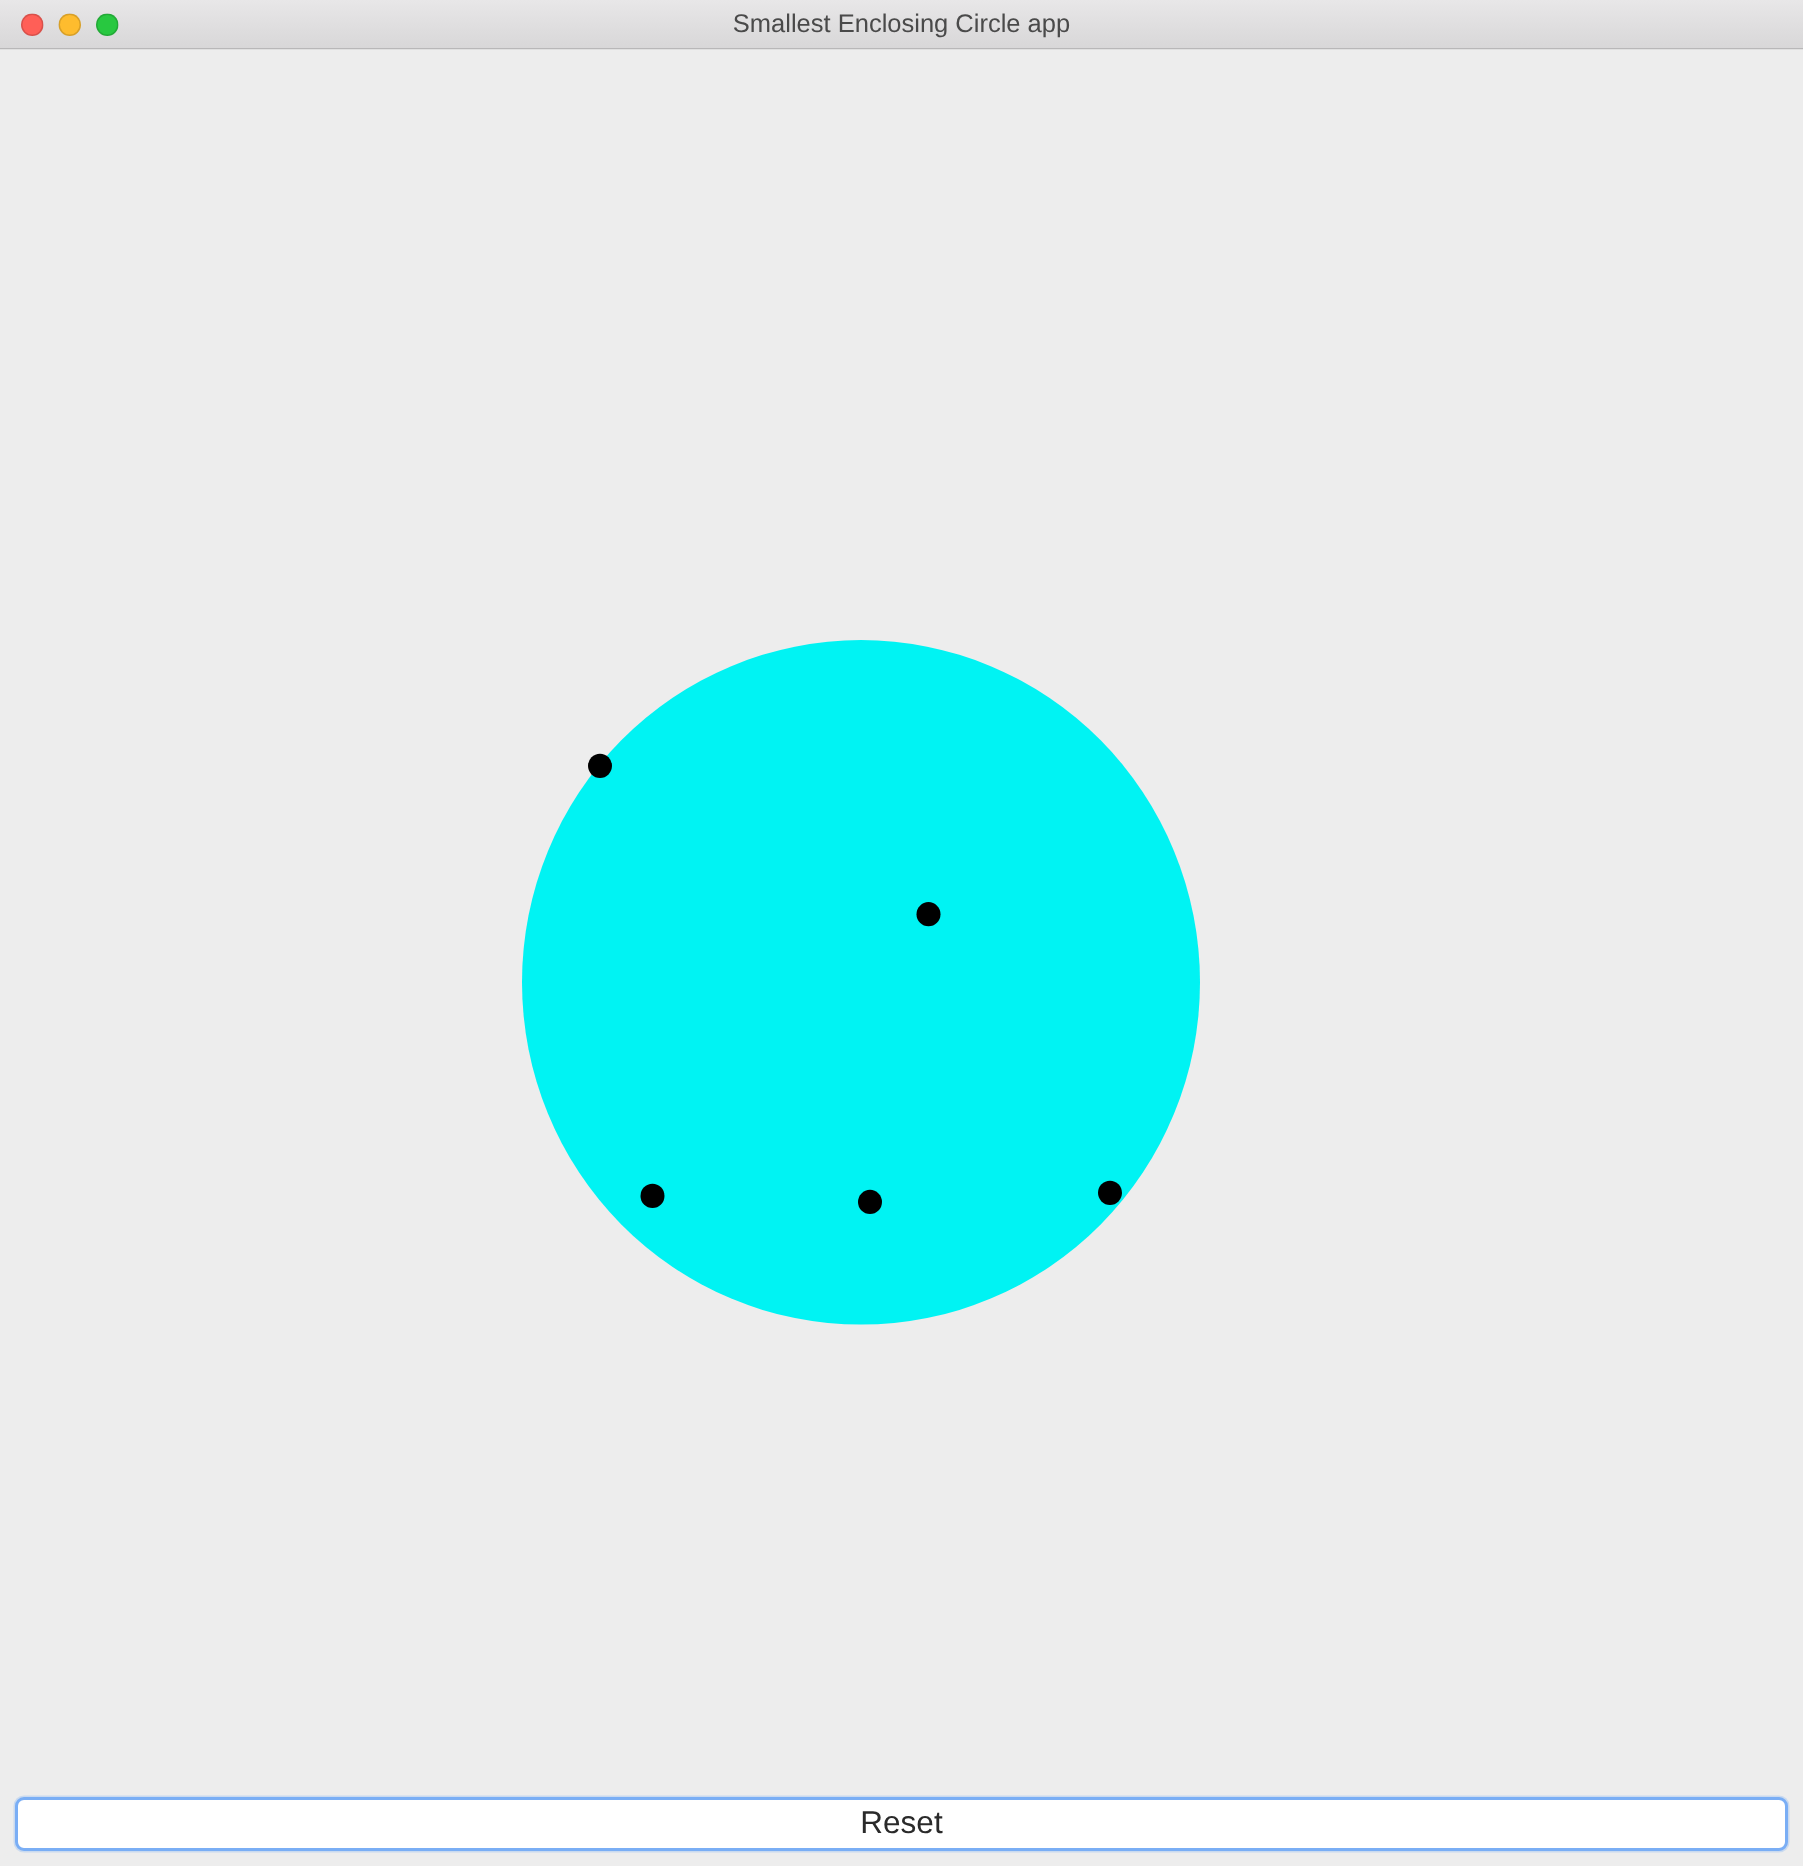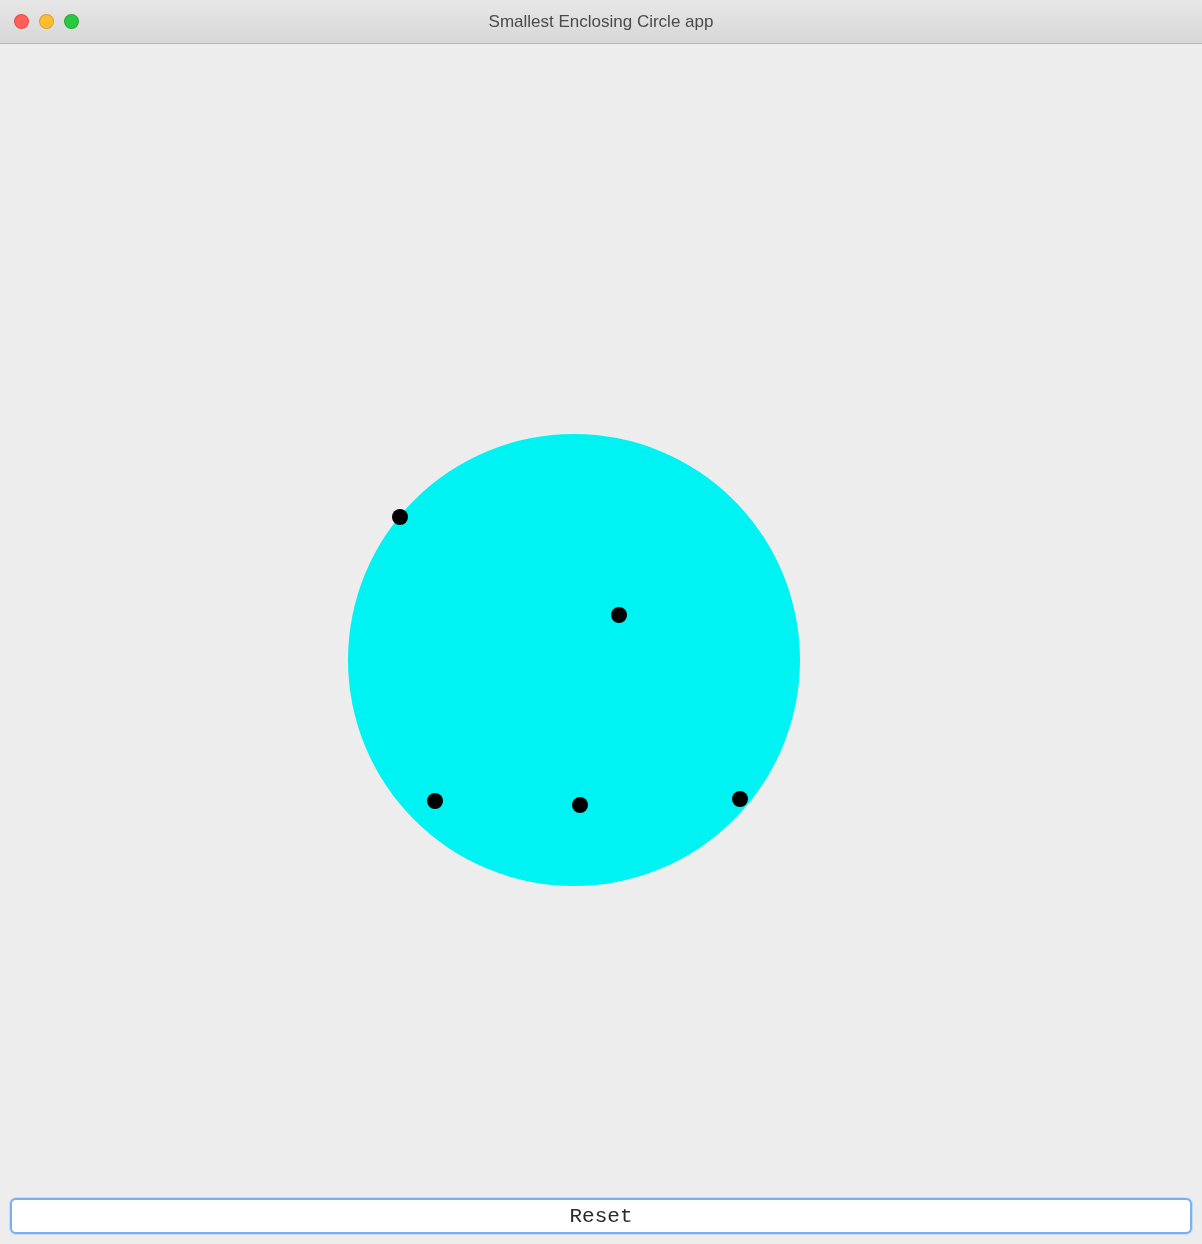--- a/index.html
+++ b/index.html
@@ -18,21 +18,21 @@
 
     .window {
       width: 100%;
       height: 100%;
       display: flex;
       flex-direction: column;
       background: #ededed;
     }
 
     .titlebar {
-      height: 44px;
+      height: 33px;
       background: linear-gradient(to bottom, #e8e7e8 0%, #d8d7d8 100%);
       border-bottom: 1px solid #b8b7b8;
       display: flex;
       align-items: center;
       padding: 0 14px;
       position: relative;
     }
 
     .traffic-lights {
       display: flex;
@@ -82,21 +82,21 @@
       background: #ededed;
     }
 
     .app-button {
       flex: 1;
       background: #ffffff;
       border: 1px solid #c8c8c8;
       border-radius: 6px;
       font-size: 21px;
       color: #2a2a2a;
-      font-family: Liberation Mono, monospace;
+      font-family: Liberation Sans, sans-serif;
       cursor: pointer;
     }
 
     .app-button.focused {
       border: 2px solid #7aaef5;
       box-shadow: 0 0 0 1px rgba(122,174,245,0.3);
     }
   </style>
 </head>
 <body>

